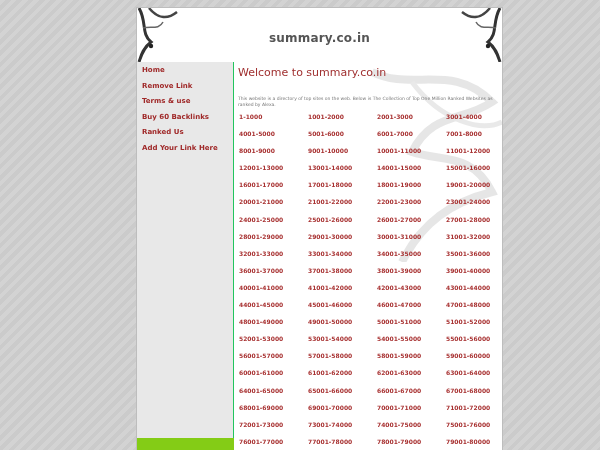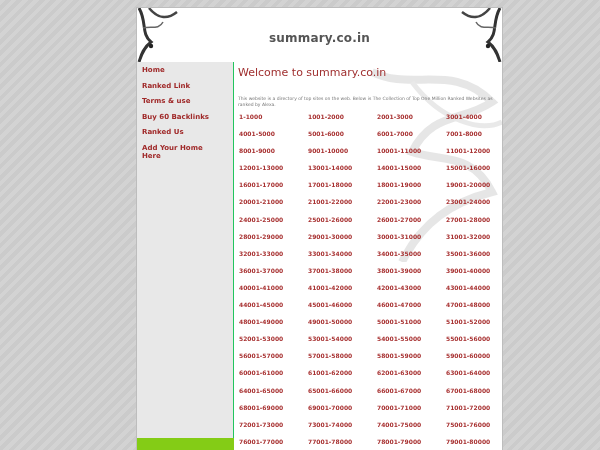--- a/index.html
+++ b/index.html
@@ -70,25 +70,25 @@
       <path d="M58 0 C50 14, 56 26, 46 34 C54 40, 56 48, 58 54" stroke="#333" stroke-width="3" fill="none"></path>
       <path d="M48 0 C40 10, 30 12, 20 4" stroke="#444" stroke-width="2.5" fill="none"></path>
       <path d="M54 20 C46 18, 38 22, 34 14" stroke="#666" stroke-width="1.5" fill="none"></path>
       <circle cx="46" cy="38" r="2.2" fill="#222"></circle>
     </svg>
   </div>
 
   <div class="sidebar">
     <ul>
       <li>Home</li>
-      <li>Ranked Link</li>
+      <li>Remove Link</li>
       <li>Terms &amp; use</li>
       <li>Buy 60 Backlinks</li>
       <li>Ranked Us</li>
-      <li>Add Your Home Here</li>
+      <li>Add Your Link Here</li>
     </ul>
   </div>
 
   <div class="main">
     <svg class="swirl" viewBox="0 0 150 200">
       <path d="M20 10 C60 30, 100 0, 140 40 C110 60, 80 50, 60 90 C90 100, 120 90, 140 130 C100 140, 70 160, 50 200" stroke="#777" stroke-width="8" fill="none"></path>
       <path d="M60 20 C90 60, 130 70, 150 60" stroke="#888" stroke-width="5" fill="none"></path>
     </svg>
     <h1>Welcome to summary.co.in</h1>
     <div class="desc">This website is a directory of top sites on the web. Below is The Collection of Top One Million Ranked Websites as ranked by Alexa.</div>

